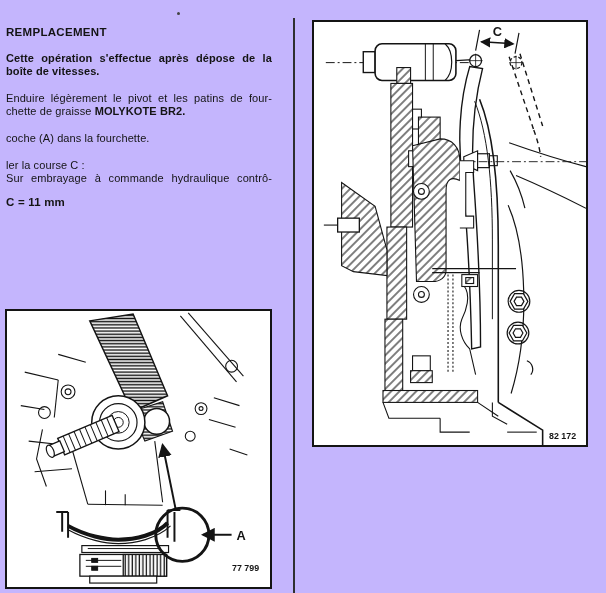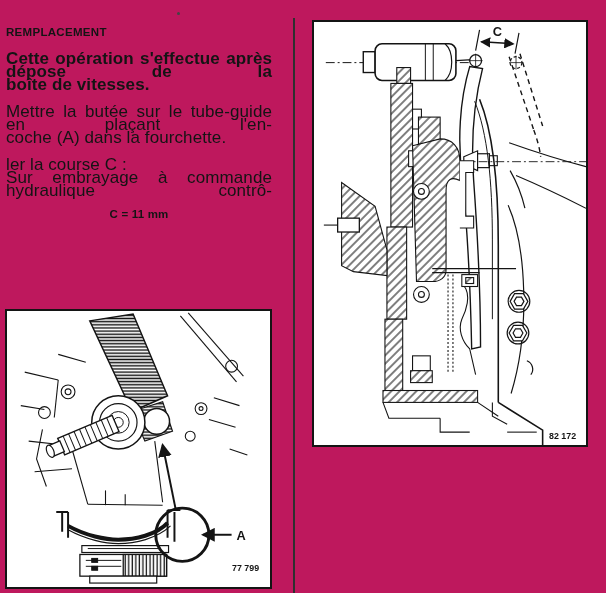--- a/index.html
+++ b/index.html
@@ -1,27 +1,27 @@
 <!DOCTYPE html>
 <html><head>
 <meta charset="utf-8">
 <style>
   html,body { margin:0; padding:0; background:#e8e8e8; }
   .page {
-    position:relative; width:606px; height:593px; background:#be185d;
+    position:relative; width:606px; height:593px; background:#c4b5fd;
     font-family:"Liberation Sans", sans-serif; color:#141414; overflow:hidden;
   }
   .col-text { position:absolute; left:6px; top:26px; width:266px; }
   .hd { font-size:11.5px; font-weight:bold; letter-spacing:.3px; margin:0 0 14px 0; }
-  .para { font-size:17px; line-height:13px; letter-spacing:.1px; margin:9px 0 14px 0; }
+  .para { font-size:11px; line-height:13px; letter-spacing:.1px; margin:9px 0 14px 0; }
   .para.bold { font-weight:bold; }
   .ln { display:block; }
   .ln.j { text-align:justify; text-align-last:justify; }
   .bld { font-weight:bold; }
-  .course { font-size:11.5px; font-weight:bold; text-align:center; margin-top:-3px; letter-spacing:.2px; }
+  .course { font-size:11.5px; font-weight:bold; text-align:left; margin-top:-3px; letter-spacing:.2px; }
   .divider { position:absolute; left:293px; top:18px; width:2px; height:575px; background:#2f2f2f; }
   .speck { position:absolute; left:177px; top:12px; width:3px; height:3px; background:#444; border-radius:50%; }
   .fig { position:absolute; border:2px solid #141414; box-sizing:border-box; background:#fff; }
   .fig-left  { left:5px;  top:309px; width:267px; height:280px; }
   .fig-right { left:312px; top:20px; width:276px; height:427px; }
   .fig svg { display:block; width:100%; height:100%; }
   .fig text { font-family:"Liberation Sans", sans-serif; fill:#141414; }
 </style>
 </head>
 <body>
@@ -34,23 +34,26 @@
     <h1 class="hd">REMPLACEMENT</h1>
 
     <p class="para bold">
       <span class="ln j">Cette opération s'effectue après dépose de la</span>
       <span class="ln">boîte de vitesses.</span>
     </p>
 
 
 
 
-
     <p class="para">
-      <span class="ln j">Mettre la butée sur le tube-guide en plaçant l'en-</span>
+      <span class="ln j">Enduire légèrement le pivot et les patins de four-</span>
+      <span class="ln"><span>chette de graisse </span><span class="bld">MOLYKOTE BR2.</span></span>
+    </p>
+
+    <p class="para">
       <span class="ln">coche (A) dans la fourchette.</span>
     </p>
 
     <p class="para">
       <span class="ln">ler la course C :</span>
       <span class="ln j">Sur embrayage à commande hydraulique contrô-</span>
     </p>
 
     <div class="course">C = 11 mm</div>
   </div>

